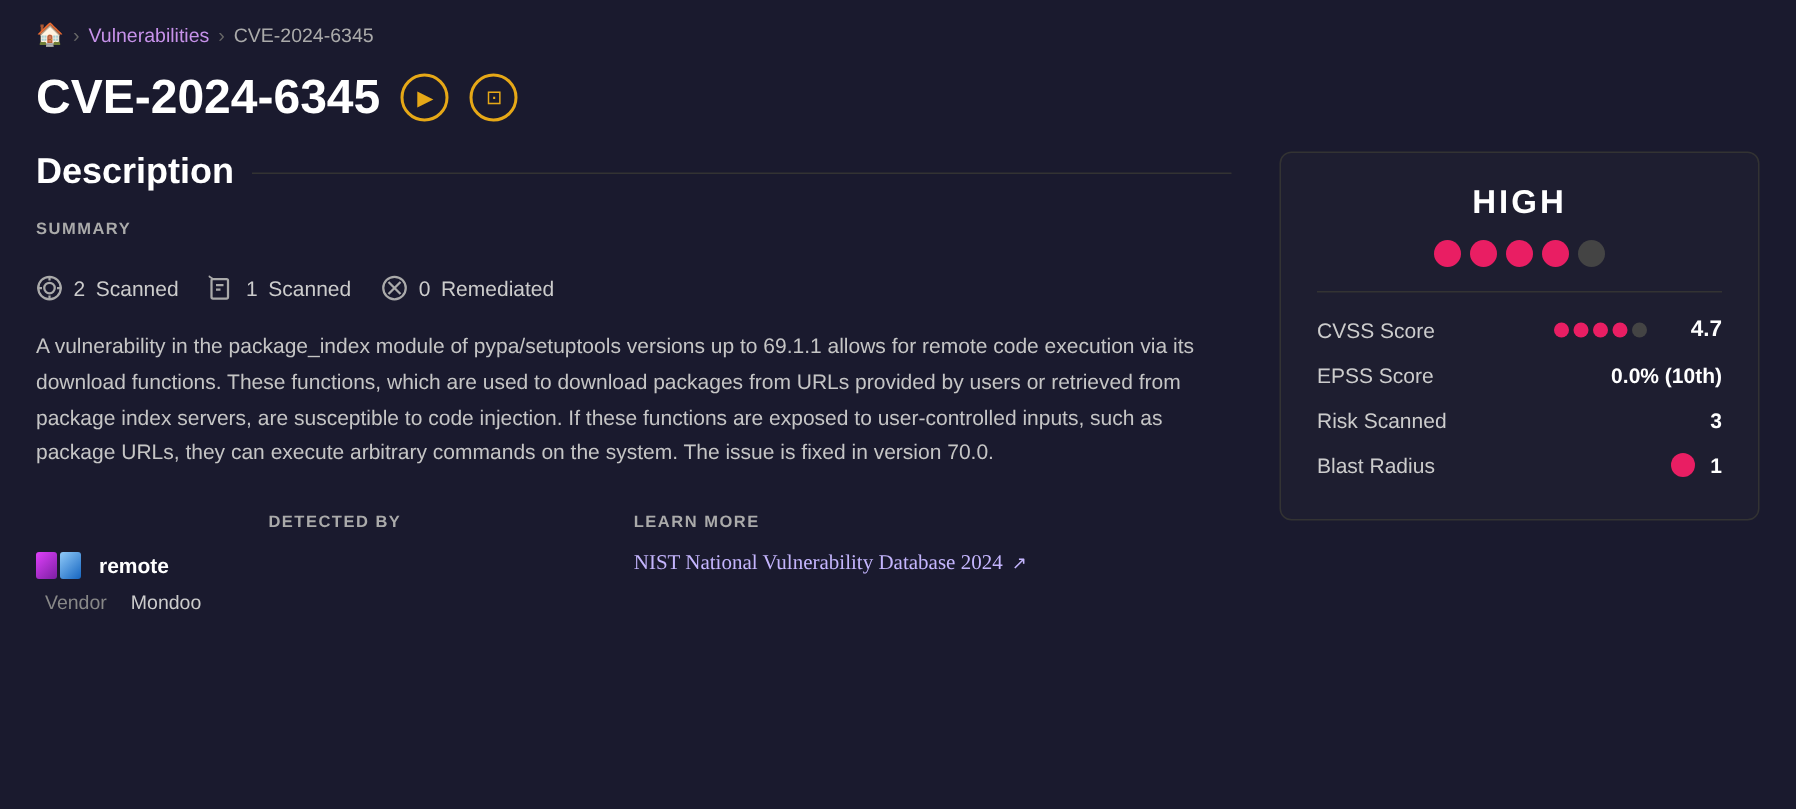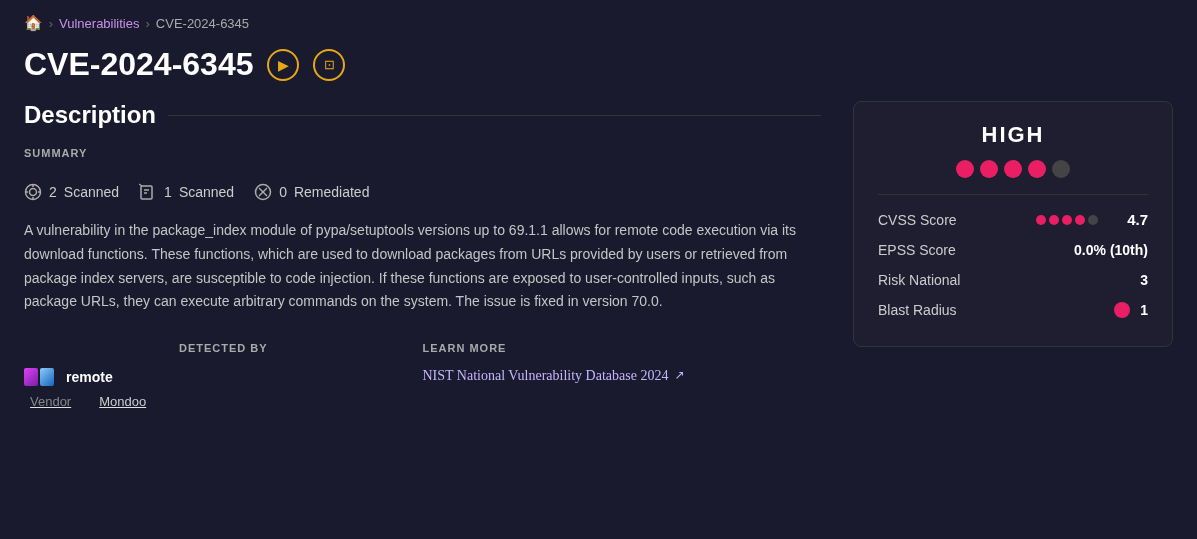--- a/index.html
+++ b/index.html
@@ -150,24 +150,23 @@
       width: 14px; height: 18px;
       background: linear-gradient(135deg, #90caf9 0%, #1565c0 100%);
       border-radius: 2px;
     }
     .cnspec-name {
       color: #fff;
       font-weight: 600;
     }
     .vendor-row {
       display: flex;
-      gap: 28px;
+      gap: 16px;
       margin-top: 8px;
       padding-left: 6px;
-      text-decoration: underline;
     }
     .vendor-label { color: #888; font-size: 13px; }
     .vendor-value { color: #ccc; font-size: 13px; }
     .nist-link {
       color: #c4b5fd;
       text-decoration: none;
       display: flex;
       align-items: flex-start;
       gap: 6px;
       font-size: 14px;
@@ -388,21 +387,21 @@
       </div>
 
       <div class="score-row">
         <span class="score-label">EPSS Score</span>
         <div class="score-right">
           <span class="score-value-text">0.0% (10th)</span>
         </div>
       </div>
 
       <div class="score-row">
-        <span class="score-label">Risk National</span>
+        <span class="score-label">Risk Scanned</span>
         <div class="score-right">
           <span class="score-plain">3</span>
         </div>
       </div>
 
       <div class="score-row">
         <span class="score-label">Blast Radius</span>
         <div class="score-right">
           <span class="blast-dot"></span>
           <span class="score-plain">1</span>

